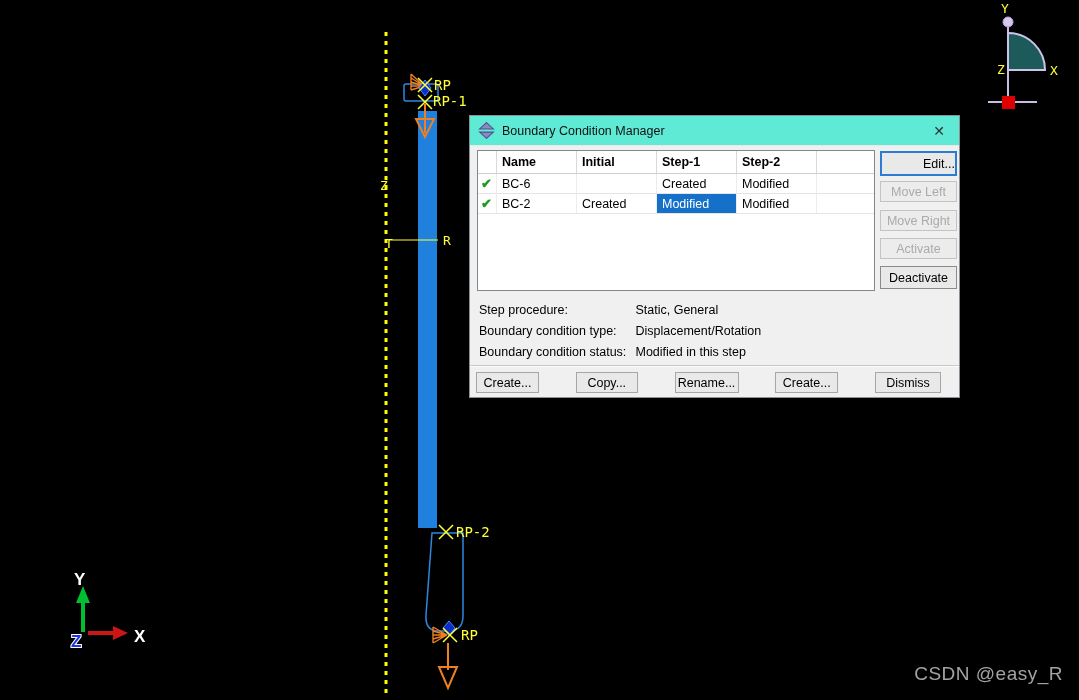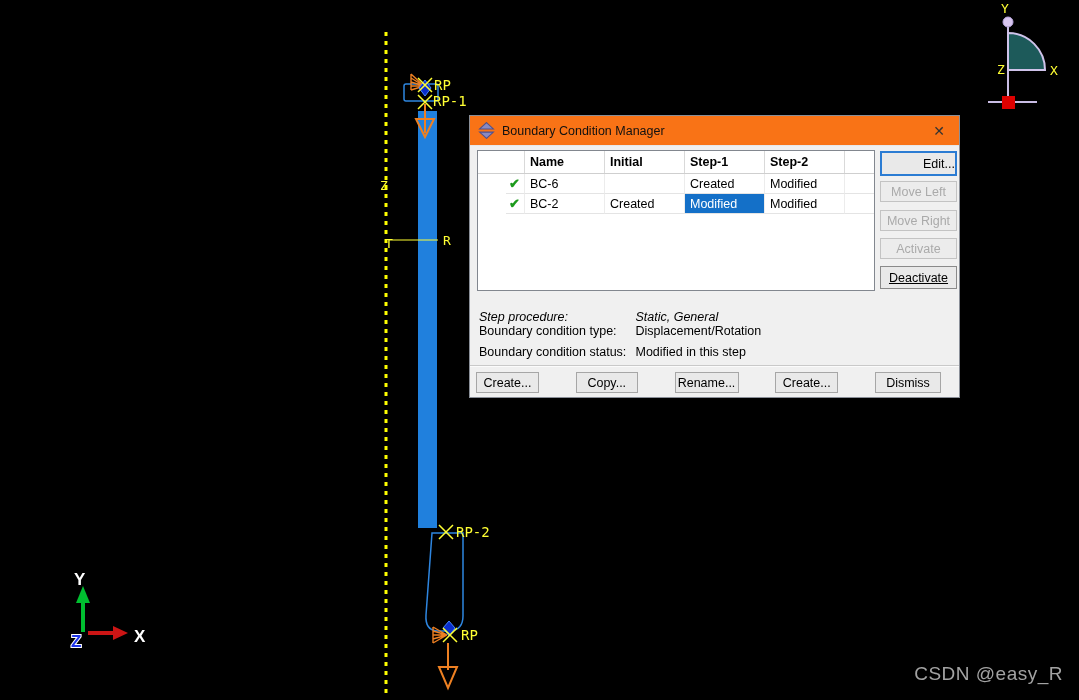--- a/index.html
+++ b/index.html
@@ -3,57 +3,57 @@
 <meta charset="utf-8">
 <style>
   html,body{margin:0;padding:0;background:#000;}
   #screen{position:relative;width:1079px;height:700px;background:#000;overflow:hidden;
           font-family:"Liberation Sans",sans-serif;}
   #viewport-svg{position:absolute;left:0;top:0;}
 
   
   .dialog{position:absolute;left:469px;top:115px;width:489px;height:281px;
           background:#f0f0f0;border:1px solid #8a8f98;font-size:12.5px;color:#000;}
-  .titlebar{height:29px;background:#f97316;display:flex;align-items:center;
+  .titlebar{height:29px;background:#5eead4;display:flex;align-items:center;
             padding:0 8px;border-bottom:1px solid #e8e8e8;}
   .titlebar .ticon{width:17px;height:17px;flex:0 0 auto;}
   .titlebar .ttext{margin-left:7px;font-size:12.5px;color:#111;}
   .titlebar .tclose{margin-left:auto;width:24px;text-align:center;font-size:14px;
                     color:#333;cursor:default;}
 
   
   .bctable{position:absolute;left:7px;top:34px;width:398px;height:141px;
            background:#fff;border:1px solid #82878f;box-sizing:border-box;}
-  .trow{display:flex;height:20px;line-height:20px;padding-left:28px;}
+  .trow{display:flex;height:20px;line-height:20px;}
   .trow.thead{height:22px;line-height:22px;font-weight:bold;border-bottom:1px solid #cfcfcf;}
   .tc{box-sizing:border-box;padding-left:5px;overflow:hidden;white-space:nowrap;}
   .thead .tc{border-right:1px solid #d9d9d9;}
   .trow.body .tc{border-right:1px solid #ececec;border-bottom:1px solid #e4e4e4;}
   .c-check{width:19px;flex:0 0 auto;padding-left:3px;}
   .c-name,.c-std{width:80px;flex:0 0 auto;}
   .c-fill{flex:1 1 auto;border-right:none !important;}
   .check{color:#1d9b1d;font-weight:bold;font-size:13px;}
   .tc.selected{background:#1470c8;color:#fff;}
 
   
   .btn{position:absolute;box-sizing:border-box;width:77px;height:21px;
        background:#e9e9e9;border:1px solid #a6a6a6;font-size:12.5px;color:#000;
        font-family:"Liberation Sans",sans-serif;padding:0;text-align:center;}
   .btn.default{height:25px;border:2px solid #2b7cd3;text-align:right;}
   .btn.disabled{color:#aaaaaa;border-color:#c3c3c3;background:#ececec;}
   #btn-edit{left:410px;top:35px;}
   #btn-moveleft{left:410px;top:65px;}
   #btn-moveright{left:410px;top:94px;}
   #btn-activate{left:410px;top:122px;}
-  #btn-deactivate{left:410px;top:150px;height:23px;border-color:#8a8a8a;text-decoration:underline;}
+  #btn-deactivate{left:410px;top:150px;height:23px;border-color:#8a8a8a;}
 
   
   .infoline{position:absolute;left:9px;height:15px;font-size:12.5px;white-space:nowrap;}
   .infoline .lab{display:inline-block;width:153px;}
-  #info1{top:194px;font-style:italic;}#info2{top:208px;}#info3{top:229px;}
+  #info1{top:187px;}#info2{top:208px;}#info3{top:229px;}
 
   .sep{position:absolute;left:0;right:0;top:249px;border-top:1px solid #c9c9c9;
        border-bottom:1px solid #fbfbfb;height:0;}
 
   .botrow{position:absolute;left:0;right:0;top:256px;display:flex;
           justify-content:space-between;padding:0 18px 0 6px;}
   .botrow .btn{position:static;height:21px;}
   #btn-create{width:63px;}#btn-copy{width:62px;}#btn-rename{width:64px;}
   #btn-delete{width:63px;}#btn-dismiss{width:66px;}
 

